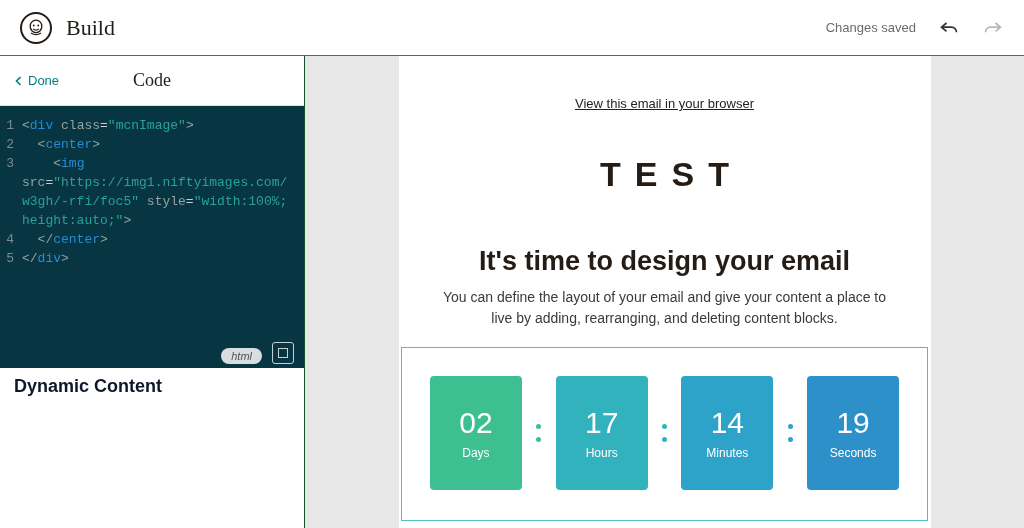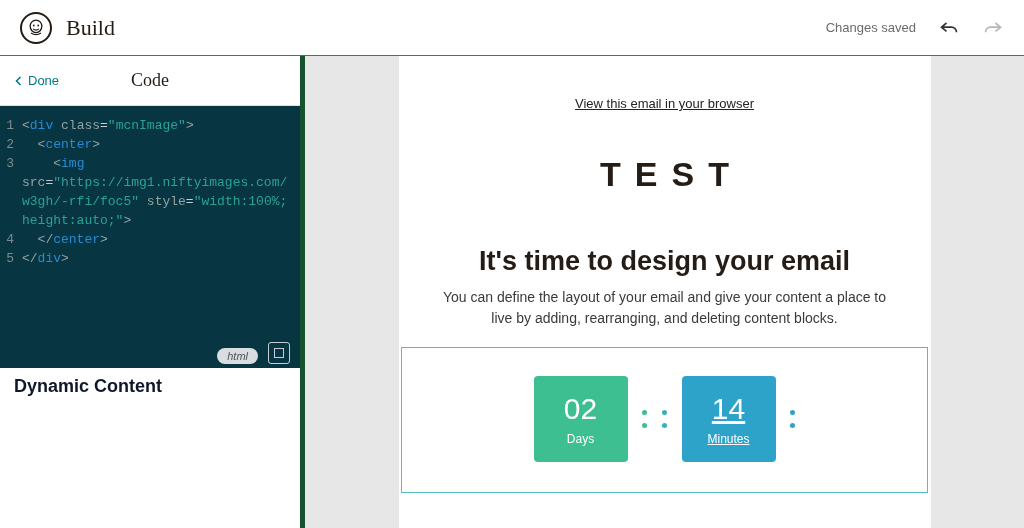--- a/index.html
+++ b/index.html
@@ -14,21 +14,21 @@
 .top-right { margin-left: auto; display: flex; align-items: center; gap: 22px; }
 .status-text { font-size: 13px; color: #6b6b6b; }
 .icon-btn { width: 22px; height: 22px; display: flex; align-items: center; justify-content: center; cursor: pointer; }
 .icon-btn.disabled { opacity: 0.35; cursor: default; }
 .preview-btn { border: 1px solid #007c89; color: #007c89; background: #fff; border-radius: 18px; padding: 7px 22px; font-size: 14px; font-weight: 500; cursor: pointer; }
 
 
 .main { flex: 1; display: flex; overflow: hidden; }
 
 
-.left-panel { width: 305px; background: #fff; border-right: 5px solid #14532d; display: flex; flex-direction: column; }
+.left-panel { width: 305px; background: #fff; border-right: 1px solid #14532d; display: flex; flex-direction: column; }
 .panel-head { height: 50px; display: flex; align-items: center; border-bottom: 1px solid #e0e0e0; padding: 0 14px; position: relative; }
 .done-link { color: #007c89; font-size: 13px; font-weight: 500; display: flex; align-items: center; gap: 4px; cursor: pointer; }
 .panel-title { font-family: Georgia, "Times New Roman", serif; font-size: 18px; position: absolute; left: 50%; transform: translateX(-50%); }
 
 
 .code-wrap { position: relative; }
 .code-editor { background: #073642; color: #eee; font-family: Consolas, "Courier New", monospace; font-size: 13px; line-height: 19px; padding: 10px 10px 10px 6px; height: 262px; display: flex; }
 .line-nums { color: #7a8a8f; text-align: right; padding-right: 8px; user-select: none; width: 16px; }
 .line-nums div { height: 19px; }
 .code-lines { flex: 1; white-space: pre-wrap; word-break: break-all; }
@@ -51,21 +51,21 @@
 
 .canvas-outer { flex: 1; background: #e7e7e7; display: flex; justify-content: center; padding-top: 0; overflow: hidden; }
 .canvas-frame { width: 532px; background: #fff; padding: 40px 30px 28px; display: flex; flex-direction: column; align-items: center; position: relative; margin-top: 0; }
 .view-browser { font-size: 13px; text-decoration: underline; color: #222; margin-bottom: 44px; }
 .email-logo { font-size: 34px; font-weight: 700; letter-spacing: 14px; text-indent: 14px; margin-bottom: 52px; }
 .email-h1 { font-size: 27px; font-weight: 700; margin-bottom: 10px; }
 .email-p { font-size: 14px; color: #3a3a3a; text-align: center; line-height: 1.5; padding: 0 10px; margin-bottom: 18px; }
 
 
 .block-sel { width: 527px; border: 1.5px solid #52bec4; padding: 28px 28px 30px; display: flex; align-items: center; justify-content: center; gap: 14px; }
-.cd-card { width: 94px; height: 86px; border-radius: 4px; display: flex; flex-direction: column; align-items: center; justify-content: center; color: #fff; }
+.cd-card { width: 94px; height: 114px; border-radius: 4px; display: flex; flex-direction: column; align-items: center; justify-content: center; color: #fff; }
 .cd-num { font-size: 30px; font-weight: 300; }
 .cd-lbl { font-size: 12px; margin-top: 6px; }
 .cd-sep { width: 6px; display: flex; flex-direction: column; gap: 8px; align-items: center; }
 .cd-sep span { width: 5px; height: 5px; border-radius: 50%; }
 </style>
 </head>
 <body>
 
 <div class="topbar">
   <div class="logo">
@@ -146,29 +146,37 @@
 
       <div class="block-sel" id="countdown-block">
           <div class="cd-card" style="background: rgb(61, 191, 145);">
             <div class="cd-num">02</div>
             <div class="cd-lbl">Days</div>
           </div>
           <div class="cd-sep">
             <span style="background: rgb(61, 191, 145);"></span>
             <span style="background: rgb(61, 191, 145);"></span>
           </div>
+          <div class="cd-card" style="background: rgb(49, 178, 189);">
+            <div class="cd-num">17</div>
+            <div class="cd-lbl">Hours</div>
+          </div>
           <div class="cd-sep">
             <span style="background: rgb(49, 178, 189);"></span>
             <span style="background: rgb(49, 178, 189);"></span>
           </div>
-          <div class="cd-card" style="background: rgb(46, 163, 201); text-decoration: underline;">
+          <div class="cd-card" style="background: rgb(46, 163, 201);">
             <div class="cd-num">14</div>
             <div class="cd-lbl">Minutes</div>
           </div>
           <div class="cd-sep">
             <span style="background: rgb(46, 163, 201);"></span>
             <span style="background: rgb(46, 163, 201);"></span>
+          </div>
+          <div class="cd-card" style="background: rgb(45, 144, 200);">
+            <div class="cd-num">19</div>
+            <div class="cd-lbl">Seconds</div>
           </div>
         </div>
     </div>
   </div>
 
 </div>
 
 </body></html>

